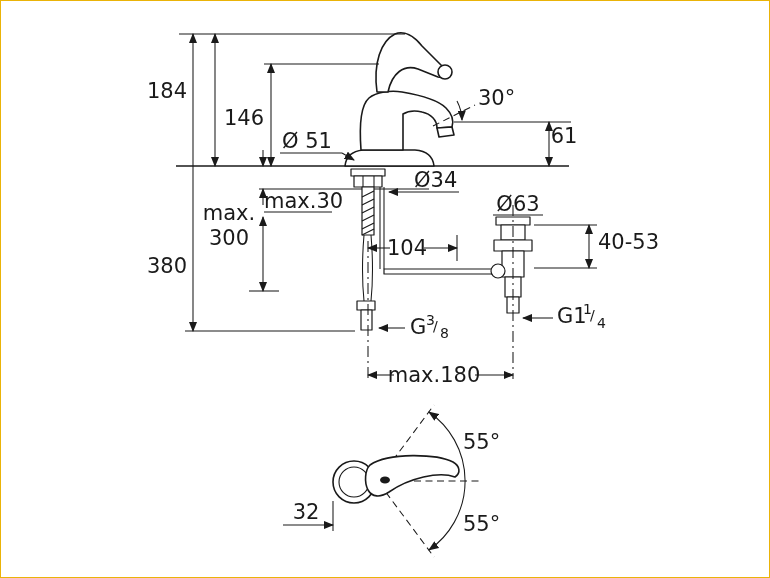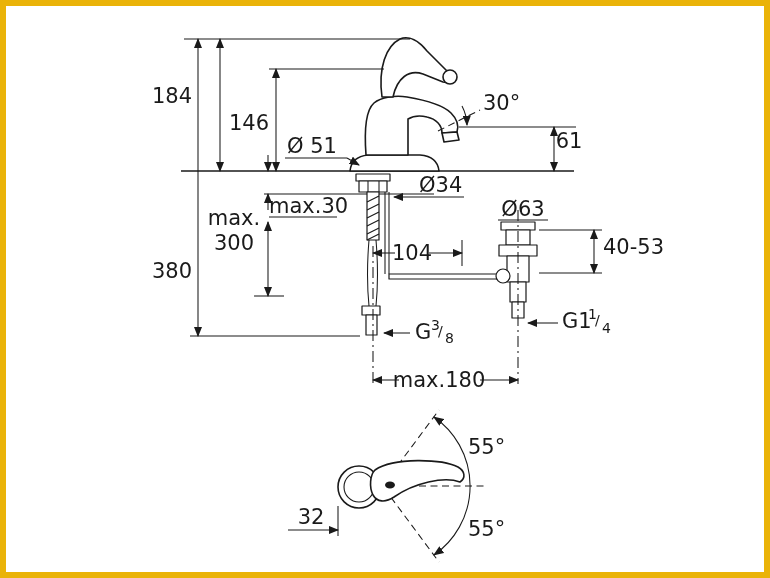--- a/index.html
+++ b/index.html
@@ -1,18 +1,18 @@
 <!DOCTYPE html>
 <html><head>
 <meta charset="utf-8">
 <style>
   html,body{margin:0;padding:0;background:#ffffff;}
   .screen{
     width:770px;height:578px;box-sizing:border-box;
-    background:#ffffff;border:6px solid #eab308;
+    background:#ffffff;border:1px solid #eab308;
     font-family:"DejaVu Sans", sans-serif;
     overflow:hidden;
   }
   svg{display:block;}
   svg text{
     font-family:"DejaVu Sans", sans-serif;
     font-size:21px;
     fill:#1a1a1a;
   }
   svg text.frac{font-size:14px;}

